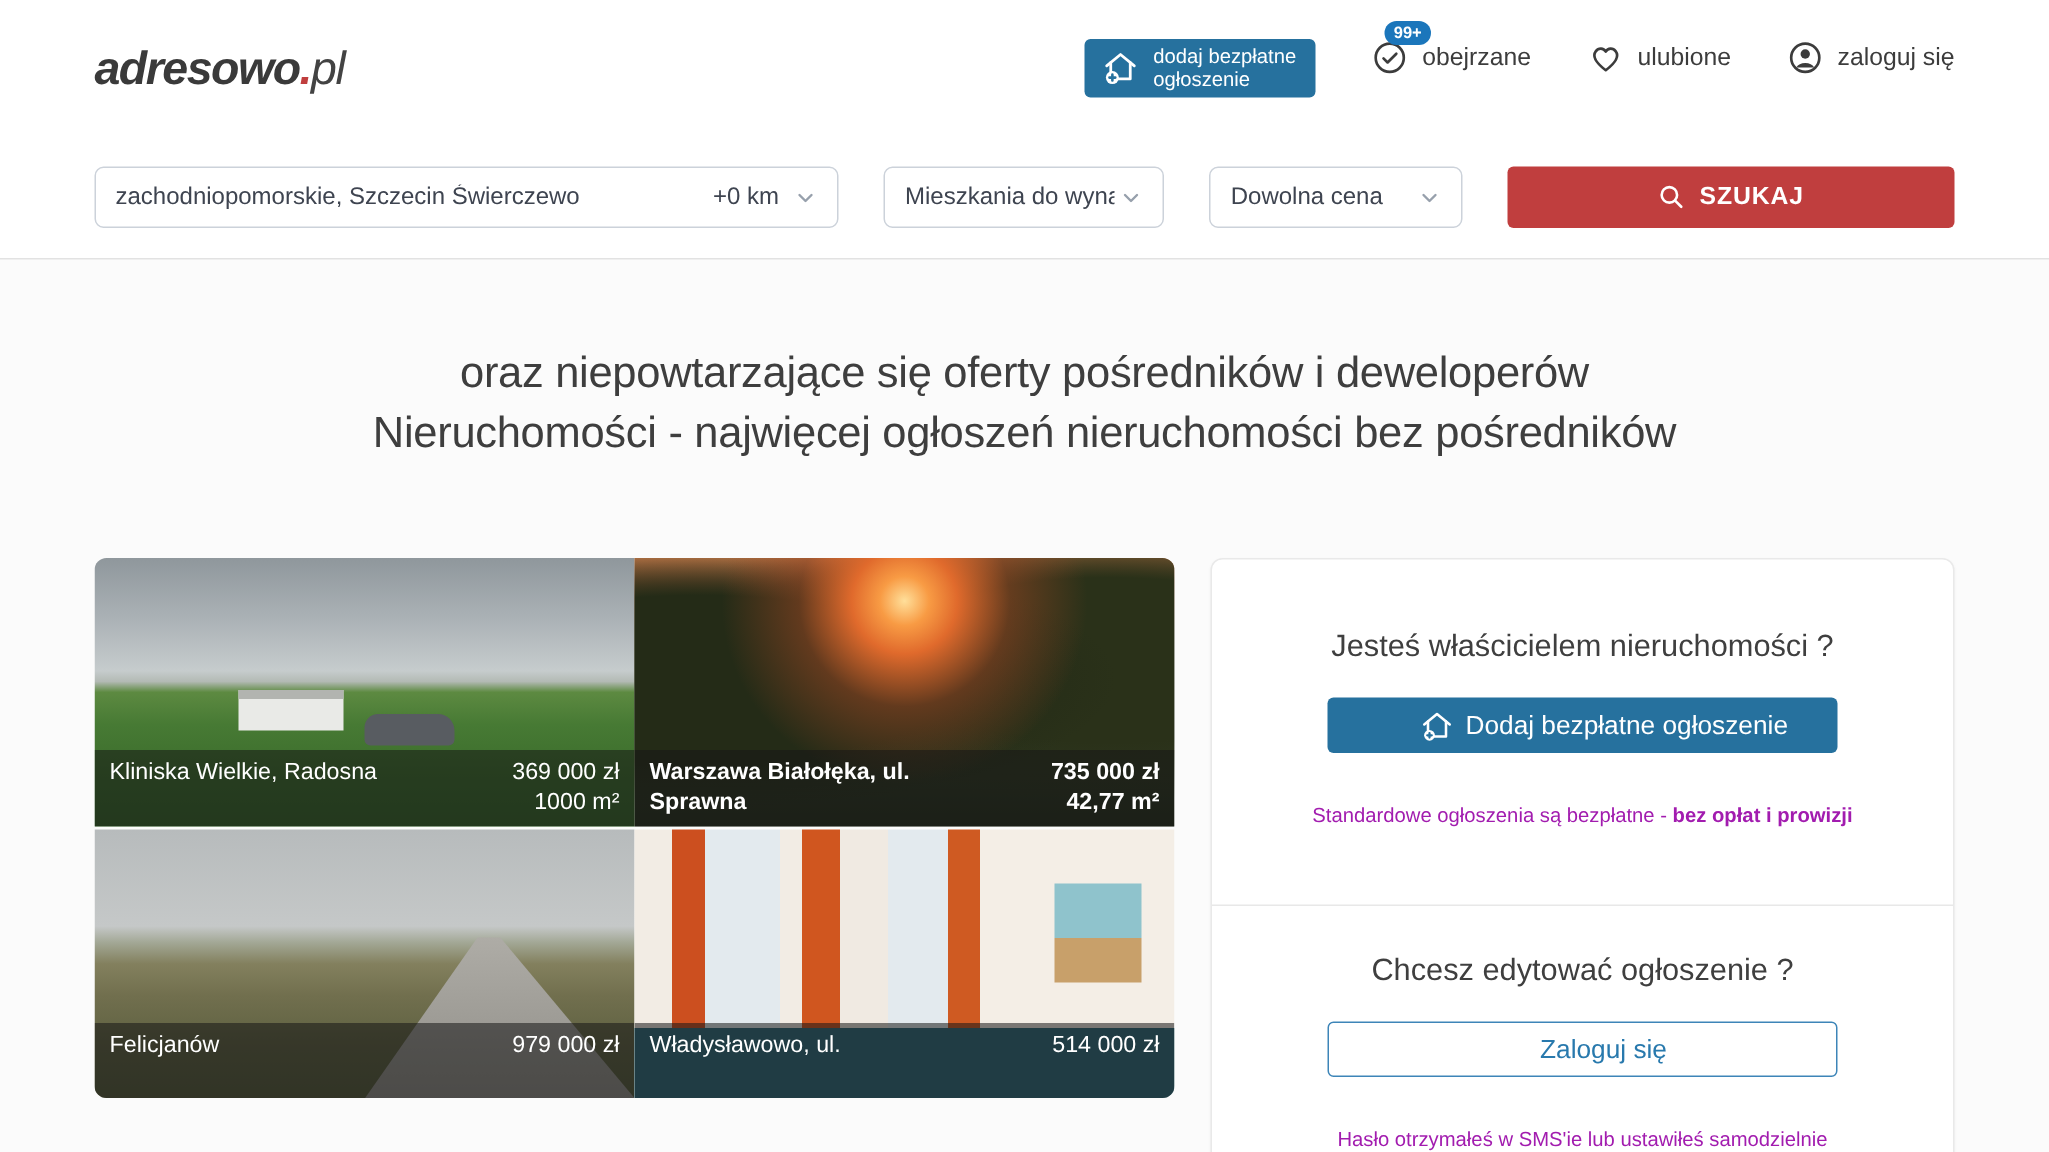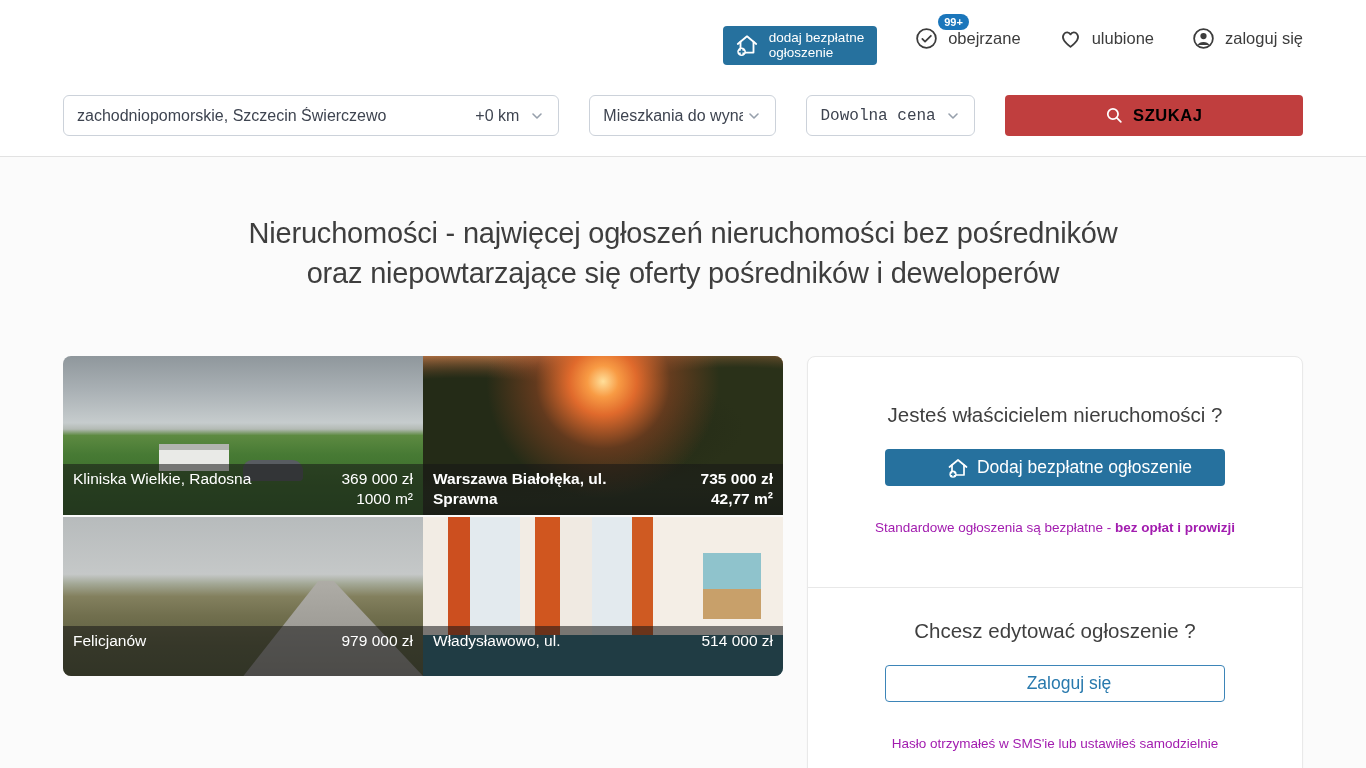--- a/index.html
+++ b/index.html
@@ -10,44 +10,44 @@
   .header { background:#fff; border-bottom:1px solid #e2e2e2; padding:26px 63px 20px; }
   .header-top { display:flex; align-items:center; }
   .logo { font-size:31px; font-style:italic; font-weight:bold; color:#3a3a3a; letter-spacing:-1px; cursor:pointer; }
   .logo .dot { color:#c03e3e; }
   .logo .tld { font-weight:400; color:#434343; }
   .header-right { margin-left:auto; display:flex; align-items:flex-start; gap:37px; }
   .add-btn { background:#26719e; color:#fff; border:none; border-radius:4px; padding:4px 13px 5px 11px;
              display:flex; align-items:center; gap:9px; font-size:13.5px; line-height:15px; text-align:left;
              font-family:inherit; cursor:pointer; }
   .nav-item { display:flex; align-items:center; gap:9px; font-size:16.5px; color:#3c3c3c; position:relative; cursor:pointer; }
-  .badge { position:absolute; top:-12px; left:24px; background:#1b76bb; color:#fff; font-size:11px; font-weight:bold;
+  .badge { position:absolute; top:-12px; left:9px; background:#1b76bb; color:#fff; font-size:11px; font-weight:bold;
            padding:2px 6px; border-radius:9px; line-height:12px; }
 
   
-  .search-row { display:flex; align-items:center; margin-top:30px; gap:30px; }
+  .search-row { display:flex; align-items:center; margin-top:46px; gap:30px; }
   .control { height:41px; border:1px solid #ccd2da; border-radius:6px; background:#fff; display:flex;
              align-items:center; padding:0 13px; font-size:16px; color:#3e4450; cursor:pointer; }
   .loc-box { width:499px; }
   .loc-text { flex:1; white-space:nowrap; overflow:hidden; }
   .km-group { display:flex; align-items:center; gap:10px; }
   .sel-cat { width:188px; justify-content:space-between; }
   .sel-cat .sel-text { white-space:nowrap; overflow:hidden; max-width:140px; }
-  .sel-price { width:169px; justify-content:space-between;font-family:Liberation Mono, monospace; }
+  .sel-price { width:169px; justify-content:space-between; }
   .szukaj { width:300px; height:41px; margin-left:auto; background:#c03e3e; border:none; border-radius:4px;
-            color:#000000; font-weight:bold; font-size:16.5px; letter-spacing:0.6px; display:flex; align-items:center;
+            color:#ffffff; font-weight:bold; font-size:16.5px; letter-spacing:0.6px; display:flex; align-items:center;
             justify-content:center; gap:9px; font-family:inherit; cursor:pointer; }
 
   
   .hero { margin-top:56px; text-align:center; color:#3e3e3e; font-size:29px; line-height:40px; letter-spacing:-0.2px; }
 
   
   .main { display:flex; align-items:flex-start; padding:0 63px; margin-top:63px; }
   .grid { width:720px; display:flex; flex-wrap:wrap; column-gap:0; row-gap:2px; border-radius:8px; overflow:hidden; }
-  .card { width:360px; height:159px; position:relative; overflow:hidden; cursor:pointer; }
+  .card { width:360px; height:179px; position:relative; overflow:hidden; cursor:pointer; }
   .caption { position:absolute; left:0; right:0; bottom:0; min-height:50px; background:rgba(22,22,22,0.55);
              display:flex; justify-content:space-between; padding:5px 10px 6px; color:#fff; font-size:15.5px; line-height:20px; }
   .cap-left { max-width:58%; }
   .cap-right { text-align:right; }
 
   
   .p1 { background:linear-gradient(180deg,#8f979c 0%,#aab1b5 22%,#c6cccd 42%,#b3bab4 46%,#5d8a41 50%,#477a34 62%,#3c6d2c 80%,#346327 100%); }
   .p1 .house { position:absolute; left:96px; top:88px; width:70px; height:27px; background:#e9eae7; border-top:6px solid #b2b4b0; }
   .p1 .car { position:absolute; left:180px; top:104px; width:60px; height:21px; background:#585c61; border-radius:9px 11px 4px 4px; }
 
@@ -85,20 +85,21 @@
   .note b { font-weight:bold; }
   .divider { height:1px; background:#e8e8e8; }
 
   svg { display:block; flex:none; }
 </style>
 </head>
 <body>
 
 <div class="header">
   <div class="header-top">
+    <div class="logo"><span>adresowo</span><span class="dot">.</span><span class="tld">pl</span></div>
 
     <div class="header-right">
       <button class="add-btn">
         <span>
           <svg width="26" height="26" viewBox="0 0 24 24" fill="none" stroke="#fff" stroke-width="1.7" stroke-linecap="round" stroke-linejoin="round">
             <path d="M3.5 11 L12 4 L20.5 11"></path>
               <path d="M6 9 V19 H18 V9"></path>
             <circle cx="7" cy="18.2" r="4" fill="#fff" stroke="none"></circle>
             <path d="M7 16.4 V20 M5.2 18.2 H8.8" stroke="#26719e" stroke-width="1.6"></path>
           </svg>
@@ -179,22 +180,22 @@
             <circle cx="10" cy="10" r="6.5"></circle>
             <path d="M15 15 L20 20"></path>
           </svg>
       </span>
       <span>SZUKAJ</span>
     </button>
   </div>
 </div>
 
 <div class="hero">
+  <div>oraz niepowtarzające się oferty pośredników i deweloperów</div>
   <div>Nieruchomości - najwięcej ogłoszeń nieruchomości bez pośredników</div>
-  <div>oraz niepowtarzające się oferty pośredników i deweloperów</div>
 </div>
 
 <div class="main">
   <div class="grid">
 
     <div class="card p1">
       <div>
           <div class="house"></div>
           <div class="car"></div>
         </div>

